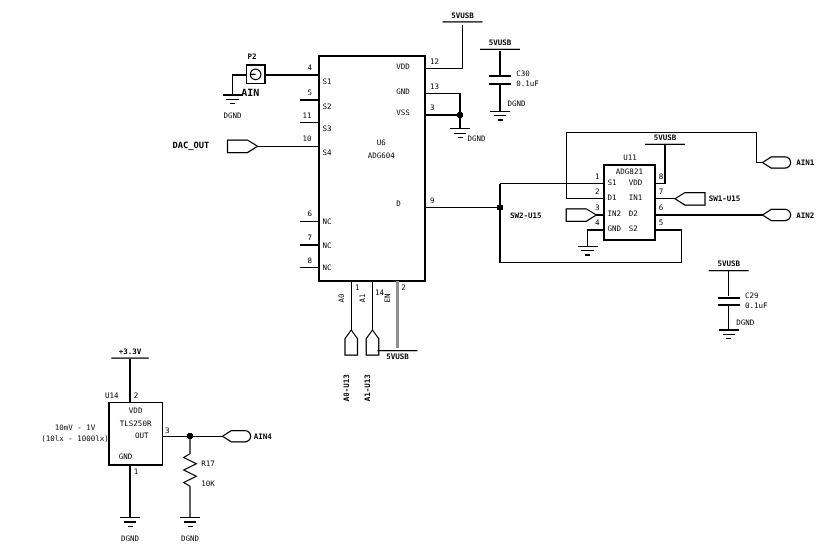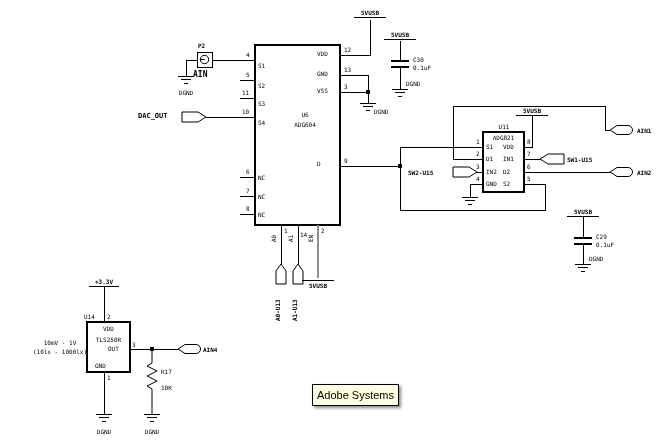--- a/index.html
+++ b/index.html
@@ -226,15 +226,14 @@
   <div class="lbl" style="left:95px;top:362px;">GND</div>
   <div class="lbl" style="left:107px;top:374px;">1</div>
   <div class="lbl ctr" style="left:30px;top:339px;width:60px;">10mV - 1V</div>
   <div class="lbl ctr" style="left:22px;top:348px;width:76px;">(10lx - 1000lx)</div>
   <div class="lbl b" style="left:203px;top:346px;">AIN4</div>
   <div class="lbl" style="left:161px;top:368px;">R17</div>
   <div class="lbl" style="left:161px;top:384px;">10K</div>
   <div class="lbl ctr" style="left:90px;top:428px;width:28px;">DGND</div>
   <div class="lbl ctr" style="left:138px;top:428px;width:28px;">DGND</div>
 
-  <div class="tooltip" style="left:312px;top:384px;">Adobe Systems</div>
 
 </div>
 
 </body></html>

